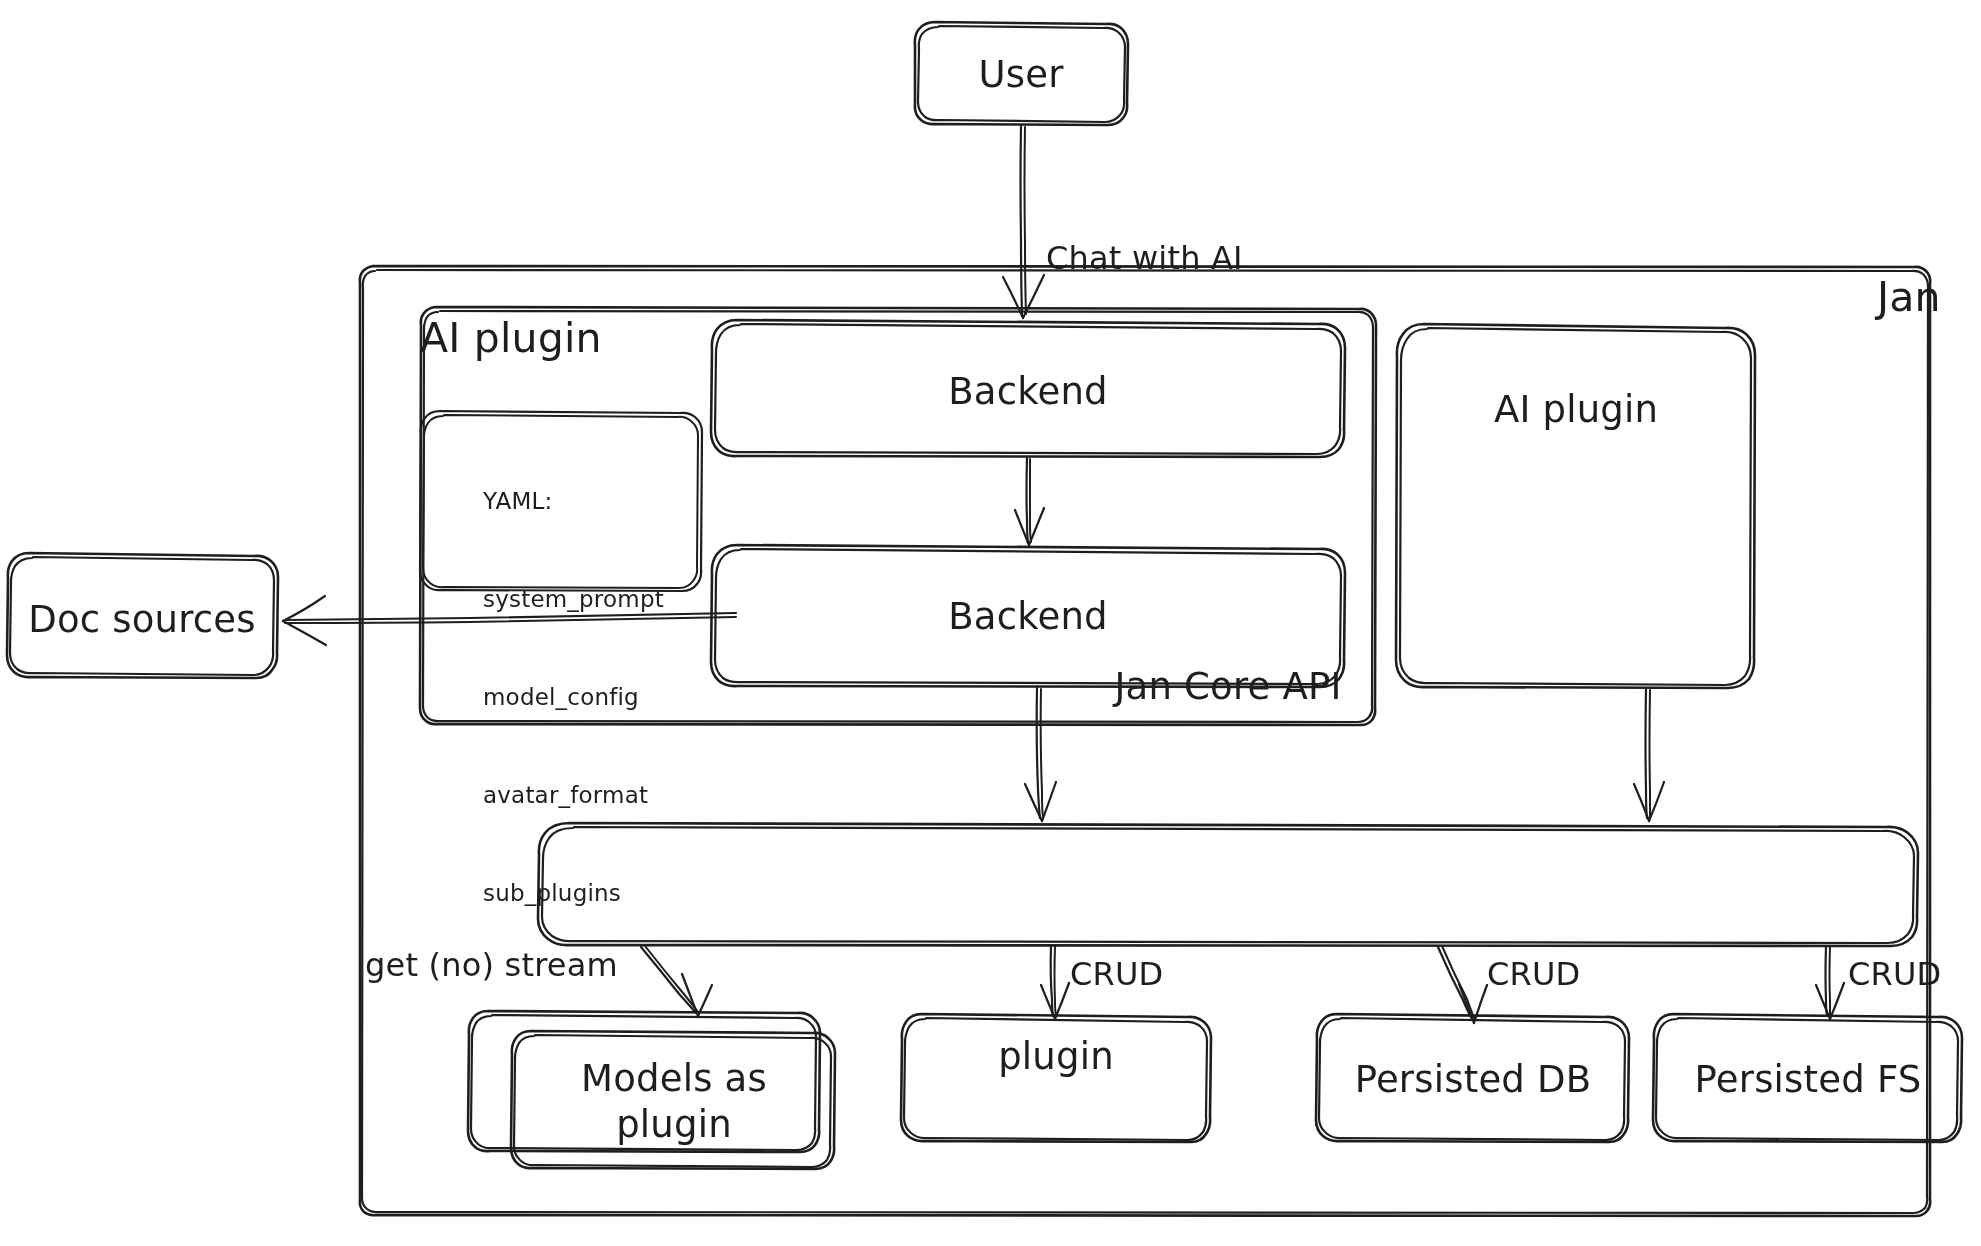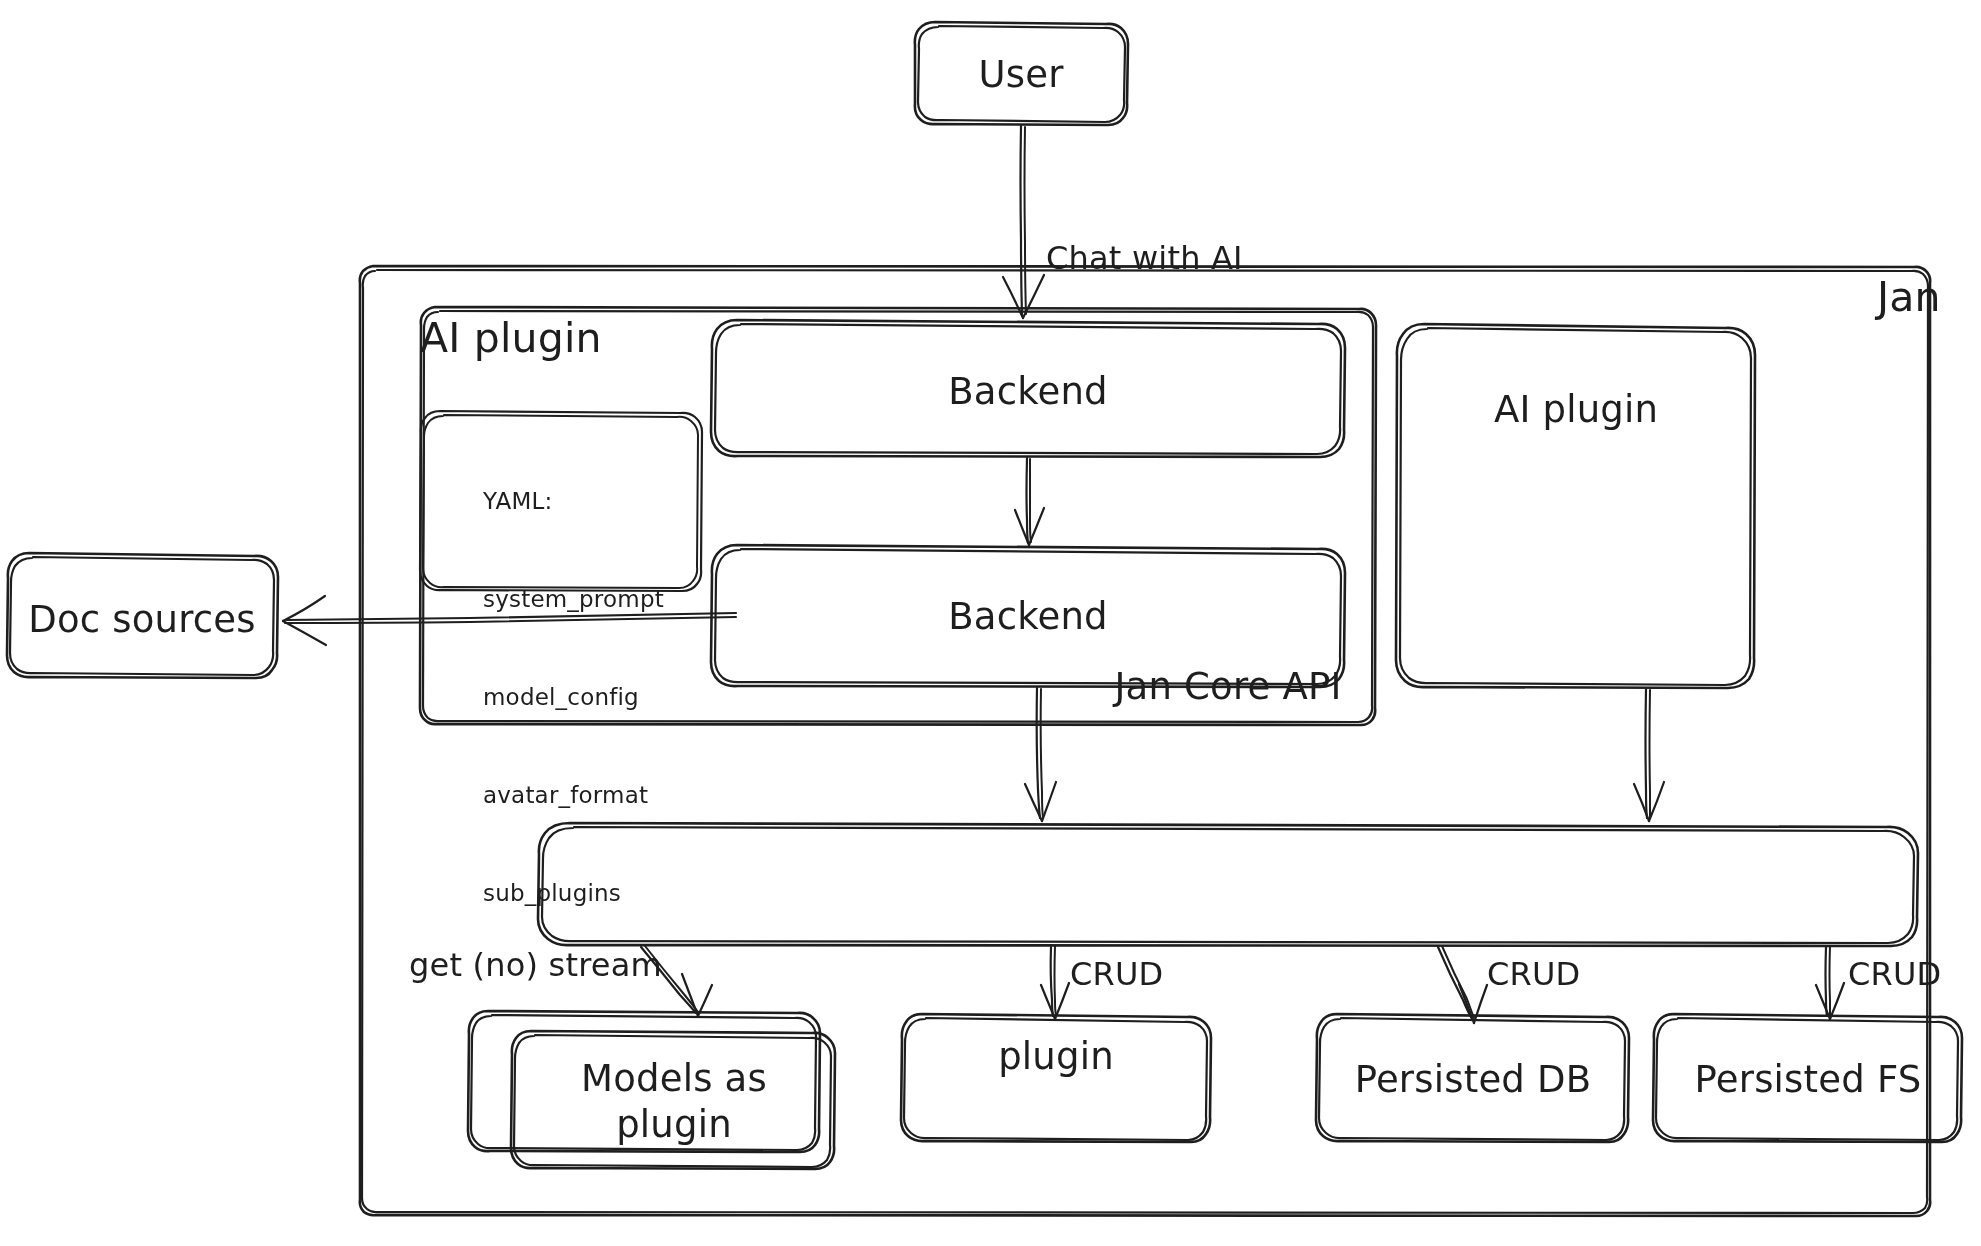--- a/index.html
+++ b/index.html
@@ -290,21 +290,21 @@
     <div>system_prompt</div>
     <div>model_config</div>
     <div>avatar_format</div>
     <div>sub_plugins</div>
   </div>
 
   <div class="lbl edge" style="left:1046px; top:158px;">
     <div>Chat with AI</div>
   </div>
 
-  <div class="lbl edge" style="left:365px; top:945px;margin-left:44px;">get (no) stream</div>
+  <div class="lbl edge" style="left:365px; top:945px;">get (no) stream</div>
 
   <div class="lbl edge" style="left:1070px; top:954px;">CRUD</div>
 
   <div class="lbl edge" style="left:1487px; top:954px;">CRUD</div>
 
   <div class="lbl edge" style="left:1848px; top:954px;">CRUD</div>
 
   <div class="hit" style="left:915px; top:22px; width:214px; height:104px;"></div>
   <div class="hit" style="left:711px; top:320px; width:635px; height:138px;"></div>
   <div class="hit" style="left:711px; top:545px; width:635px; height:143px;"></div>

